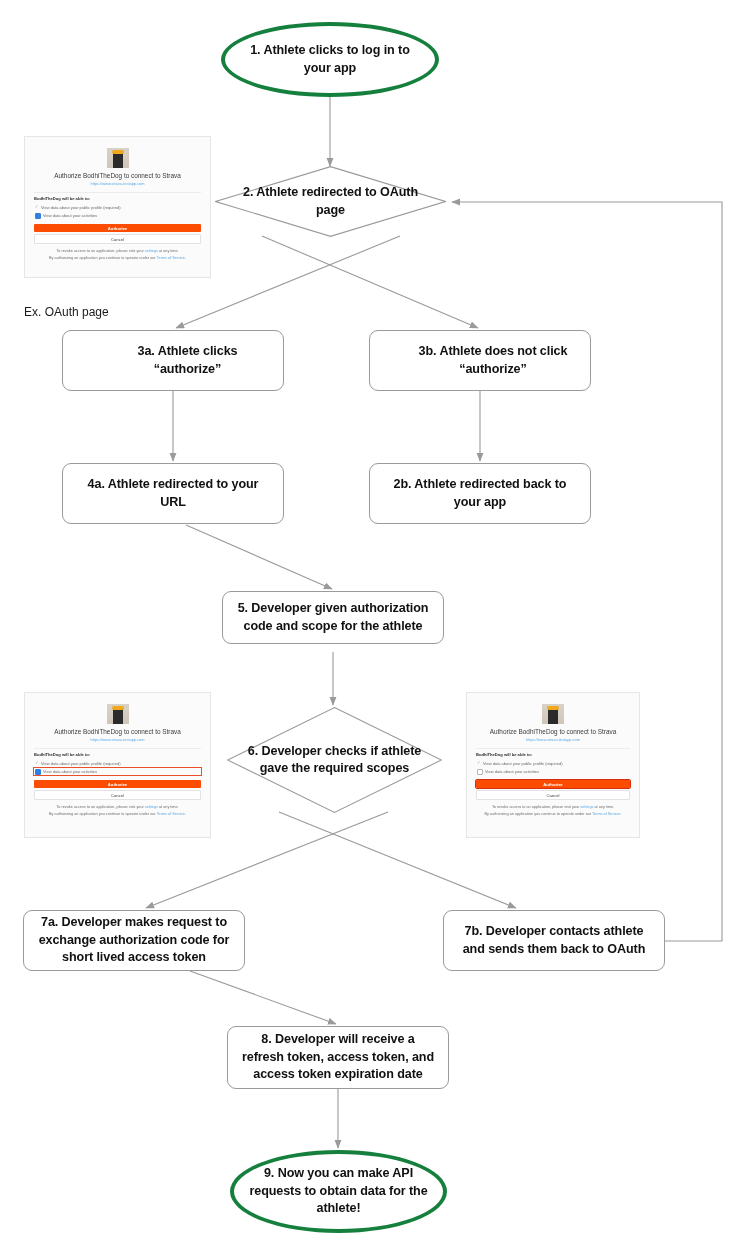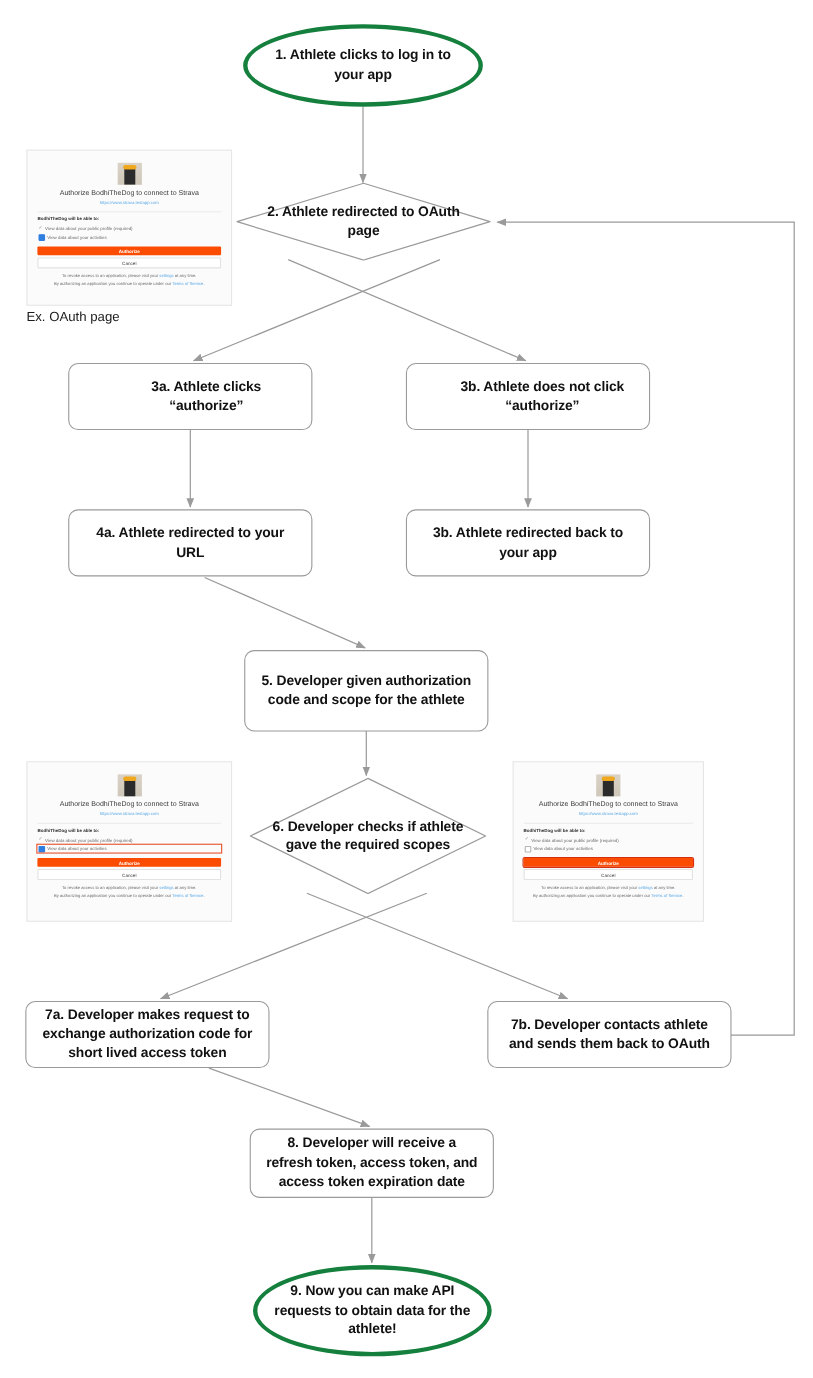--- a/index.html
+++ b/index.html
@@ -181,20 +181,21 @@
     font-size: 3.8px;
     color: #6d6d6d;
     line-height: 1.75;
   }
   .shot-foot a { color: #5aa9e6; text-decoration: none; }
   .caption {
     position: absolute;
     font-size: 12px;
     color: #1b1b1b;
     font-family: "Liberation Sans", sans-serif;
+    margin-top: 24px;
   }
 </style>
 </head>
 <body>
 
 <div id="canvas">
 
   <svg id="edges" viewBox="0 0 739 1253" width="739" height="1253">
     <defs>
       <marker id="ah" markerWidth="9" markerHeight="9" refX="7.4" refY="3.2" orient="auto" markerUnits="strokeWidth">
@@ -246,24 +247,24 @@
 
   <div class="node rect" style="left:369px; top:330px; width:222px; height:61px;padding-left:26px;">
     <div class="txt">3b. Athlete does not click “authorize”</div>
   </div>
 
   <div class="node rect" style="left:62px; top:463px; width:222px; height:61px;">
     <div class="txt">4a. Athlete redirected to your URL</div>
   </div>
 
   <div class="node rect" style="left:369px; top:463px; width:222px; height:61px;">
-    <div class="txt">3b. Athlete redirected back to your app</div>
-  </div>
-
-  <div class="node rect" style="left:222px; top:591px; width:222px; height:74px;">
+    <div class="txt">2b. Athlete redirected back to your app</div>
+  </div>
+
+  <div class="node rect" style="left:222px; top:591px; width:222px; height:53px;">
     <div class="txt">5. Developer given authorization code and scope for the athlete</div>
   </div>
 
   <div class="node diamond" style="left:227px; top:707px; width:215px; height:106px;">
     <svg class="dshape" viewBox="0 0 215 106" preserveAspectRatio="none">
       <polygon points="107.5,0.6 214.4,53 107.5,105.4 0.6,53" fill="#ffffff" stroke="#9a9a9a" stroke-width="1.1"></polygon>
     </svg>
     <div class="txt">6. Developer checks if athlete gave the required scopes</div>
   </div>
 

